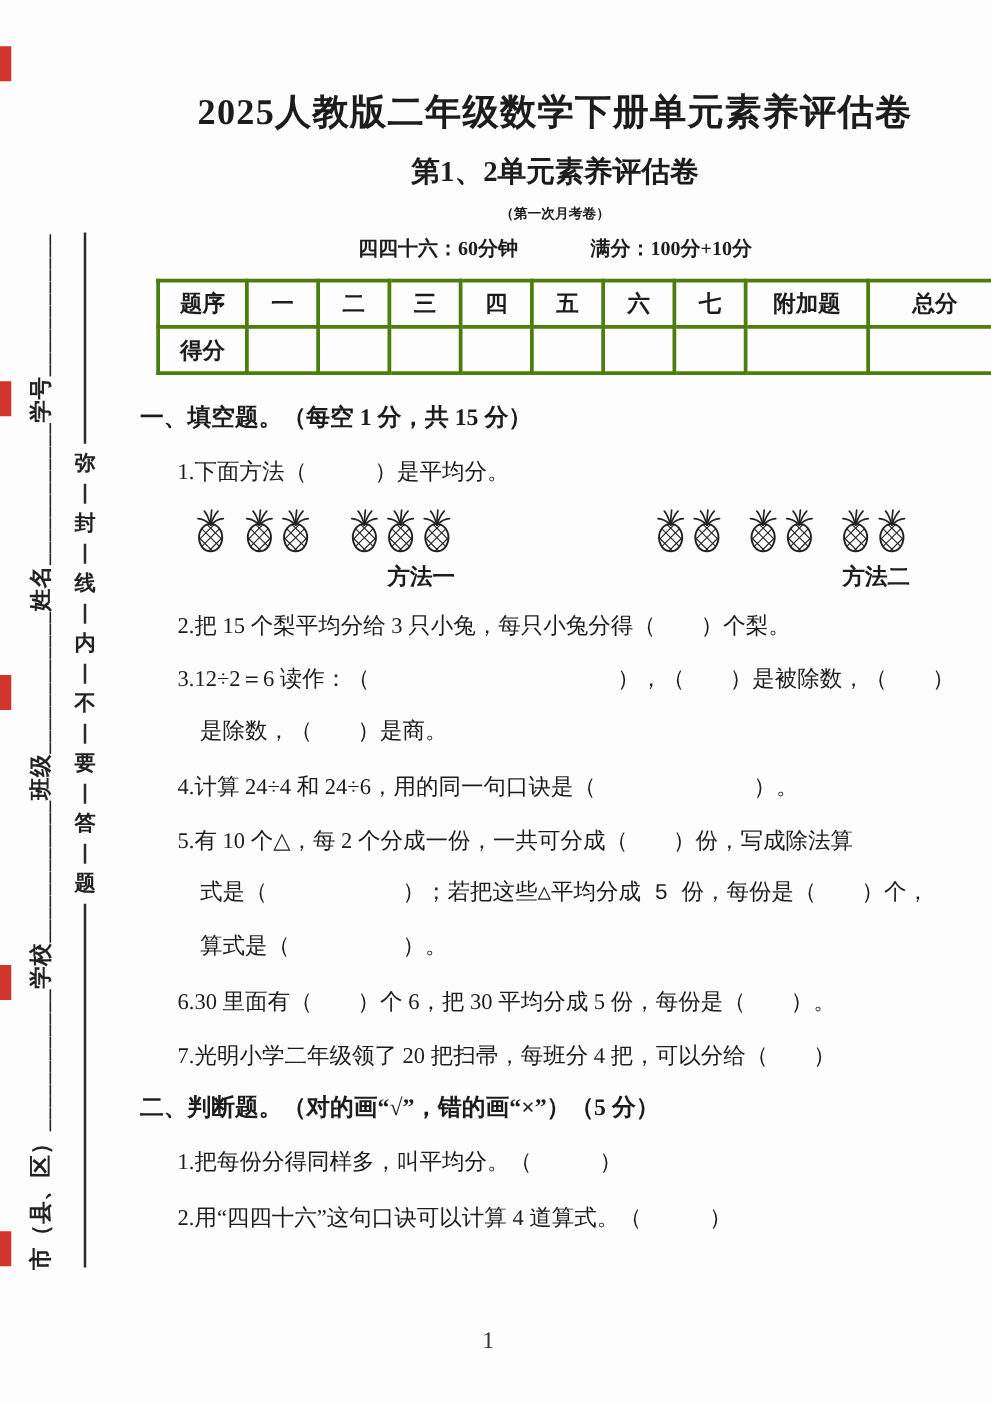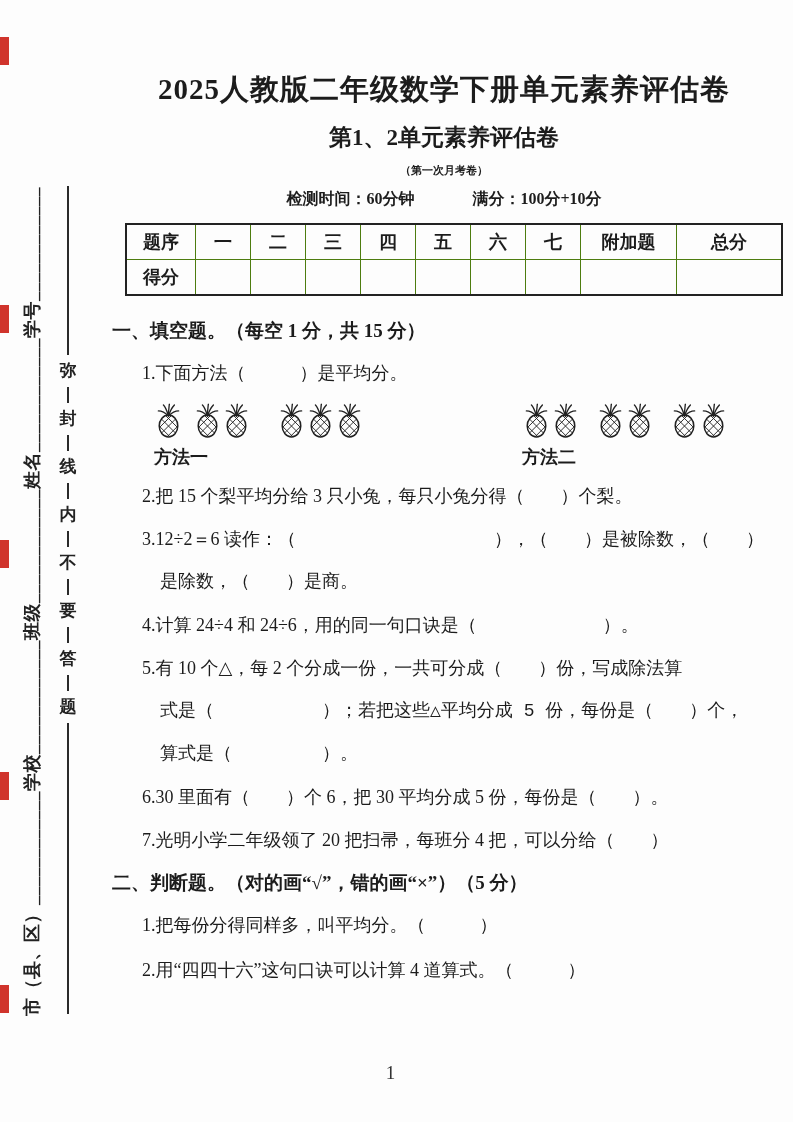--- a/index.html
+++ b/index.html
@@ -41,34 +41,34 @@
 
   h1.title{margin:12px 0 0;text-align:center;font-size:29px;font-weight:700;letter-spacing:1px;}
   h2.subtitle{margin:12px 0 0;text-align:center;font-size:23px;font-weight:700;}
   .round{margin-top:10px;text-align:center;font-size:11px;font-weight:700;}
   .meta{margin-top:11px;display:flex;justify-content:center;gap:58px;font-size:16px;font-weight:700;}
 
   table.score{
     border-collapse:collapse;margin:13px 0 22px 17px;width:645px;table-layout:fixed;
   }
   table.score td{
-    border:1px solid #4d7c0f;height:34px;text-align:center;font-size:18px;font-weight:600;padding:0;
+    border:3px solid #4d7c0f;height:34px;text-align:center;font-size:18px;font-weight:600;padding:0;
   }
   table.score{border:2px solid #222;}
   td.c0{width:68px;}
   td.cn{width:54px;}
   td.c8{width:95px;}
   td.c9{width:104px;}
 
   .sec{margin:6px 0 16px 4px;font-size:19px;font-weight:700;line-height:26px;}
   p.q{margin:0 0 17px;padding-left:34px;font-size:18px;line-height:26px;font-weight:500;}
   p.cont{padding-left:52px;font-family:Liberation Mono, monospace;}
 
   .pine-row{display:flex;margin:2px 0 14px 46px;gap:158px;}
-  .pine-cluster{display:flex;flex-direction:column;align-items:flex-start;}
+  .pine-cluster{display:flex;flex-direction:column;align-items:flex-end;}
   .pine-groups{display:flex;align-items:flex-end;}
   .pine-group{display:flex;}
   .pine-group + .pine-group{margin-left:16px;}
   .method1 .pine-group:nth-child(2){margin-left:10px;}
   .method1 .pine-group:nth-child(3){margin-left:26px;}
   .pine{width:27px;height:36px;display:block;margin:0 1px;}
   .pine-label{margin-top:6px;font-size:18px;font-weight:700;}
 
   .judge-row{display:flex;justify-content:flex-start;margin:0 6px 19px 0;}
   .judge-row .jt{padding-left:34px;font-size:18px;line-height:26px;font-weight:500;}
@@ -132,21 +132,21 @@
       <div class="seal-seg bottom"></div>
     </div>
 
   <div class="main">
 
     <h1 class="title">2025人教版二年级数学下册单元素养评估卷</h1>
     <h2 class="subtitle">第1、2单元素养评估卷</h2>
     <div class="round">（第一次月考卷）</div>
 
     <div class="meta">
-      <span>检测时间：60分钟</span>
+      <span>四四十六：60分钟</span>
       <span>满分：100分+10分</span>
     </div>
 
     <table class="score">
       <tbody>
         <tr id="score-header-row">
             <td class="c0">题序</td>
             <td class="cn">一</td>
             <td class="cn">二</td>
             <td class="cn">三</td>

